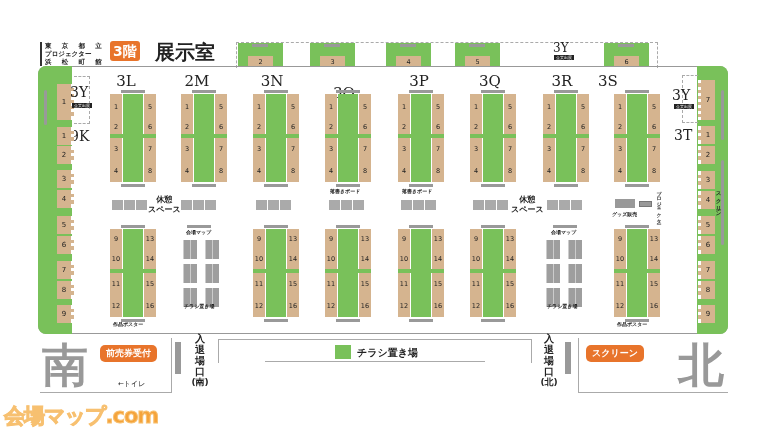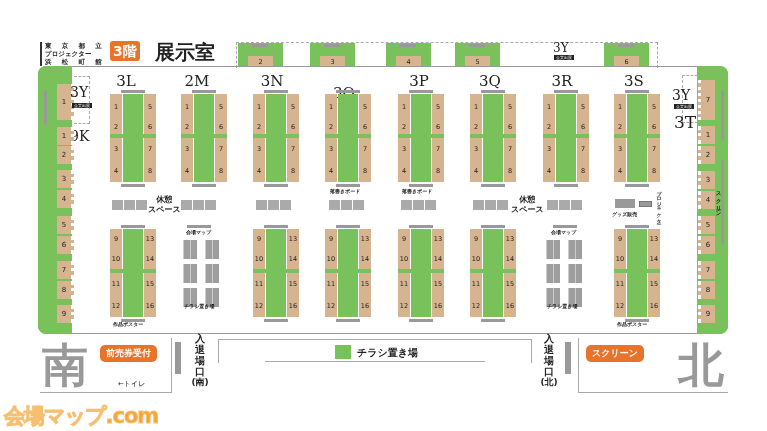--- a/index.html
+++ b/index.html
@@ -90,40 +90,40 @@
 <div class="abs tan wb" style="left:57px;top:305px">9</div>
 
 <div class="abs green rightwall"></div>
 <div class="abs bar" style="left:721px;top:90px;height:50px"></div>
 <div class="abs bar" style="left:721px;top:160px;height:85px"></div>
 <div class="abs smalltxt" style="left:716px;top:188px;writing-mode:vertical-rl;font-size:5.5px">スクリーン</div>
 <div class="abs tan wbr" style="left:698px;top:80px;height:40px">7</div>
 <div class="abs" style="left:682px;top:75px;width:16px;height:48px;border:1px dashed #aaa;border-right:none"></div>
 <div class="abs" style="left:672px;top:87px;font-family:'DejaVu Serif',serif;font-size:14px">3Y</div>
 <div class="abs" style="left:674px;top:104px;background:#222;color:#fff;font-size:4px;padding:0 2px">企業出展</div>
-<div class="abs" style="left:674px;top:112px;font-family:'DejaVu Serif',serif;font-size:17px">3T</div>
+<div class="abs" style="left:674px;top:127px;font-family:'DejaVu Serif',serif;font-size:14px">3T</div>
 
 <div class="abs tan wbr" style="left:698px;top:126px">1</div>
 <div class="abs tan wbr" style="left:698px;top:146px">2</div>
 <div class="abs tan wbr" style="left:698px;top:171px">3</div>
 <div class="abs tan wbr" style="left:698px;top:191px">4</div>
 <div class="abs tan wbr" style="left:698px;top:216px">5</div>
 <div class="abs tan wbr" style="left:698px;top:236px">6</div>
 <div class="abs tan wbr" style="left:698px;top:261px">7</div>
 <div class="abs tan wbr" style="left:698px;top:281px">8</div>
 <div class="abs tan wbr" style="left:698px;top:305px">9</div>
 
 <div class="abs blocklabel" style="left:106px;top:72px">3L</div>
 <div class="abs blocklabel" style="left:177px;top:72px">2M</div>
 <div class="abs blocklabel" style="left:252px;top:72px">3N</div>
 <div class="abs blocklabel" style="left:324px;top:84px">3O</div>
 <div class="abs blocklabel" style="left:399px;top:72px">3P</div>
 <div class="abs blocklabel" style="left:470px;top:72px">3Q</div>
 <div class="abs blocklabel" style="left:542px;top:72px">3R</div>
-<div class="abs blocklabel" style="left:614px;top:72px">3S</div>
+<div class="abs blocklabel" style="left:588px;top:72px">3S</div>
 
 <div class="col" style="left:110px;top:90px;height:100px">
   <div class="blockline" style="position:absolute;left:11px;top:0"></div>
   <div class="aisle green" style="top:4px;height:88px"></div>
   <div class="green" style="position:absolute;left:0;top:44px;width:46px;height:4px"></div>
   <div class="booth tan" style="left:0;top:4px">1</div>
   <div class="booth tan" style="left:0;top:30px;height:14px">2</div>
   <div class="booth tan" style="left:0;top:48px;height:22px">3</div>
   <div class="booth tan" style="left:0;top:70px;height:22px">4</div>
   <div class="booth tan" style="left:34px;top:4px">5</div>

